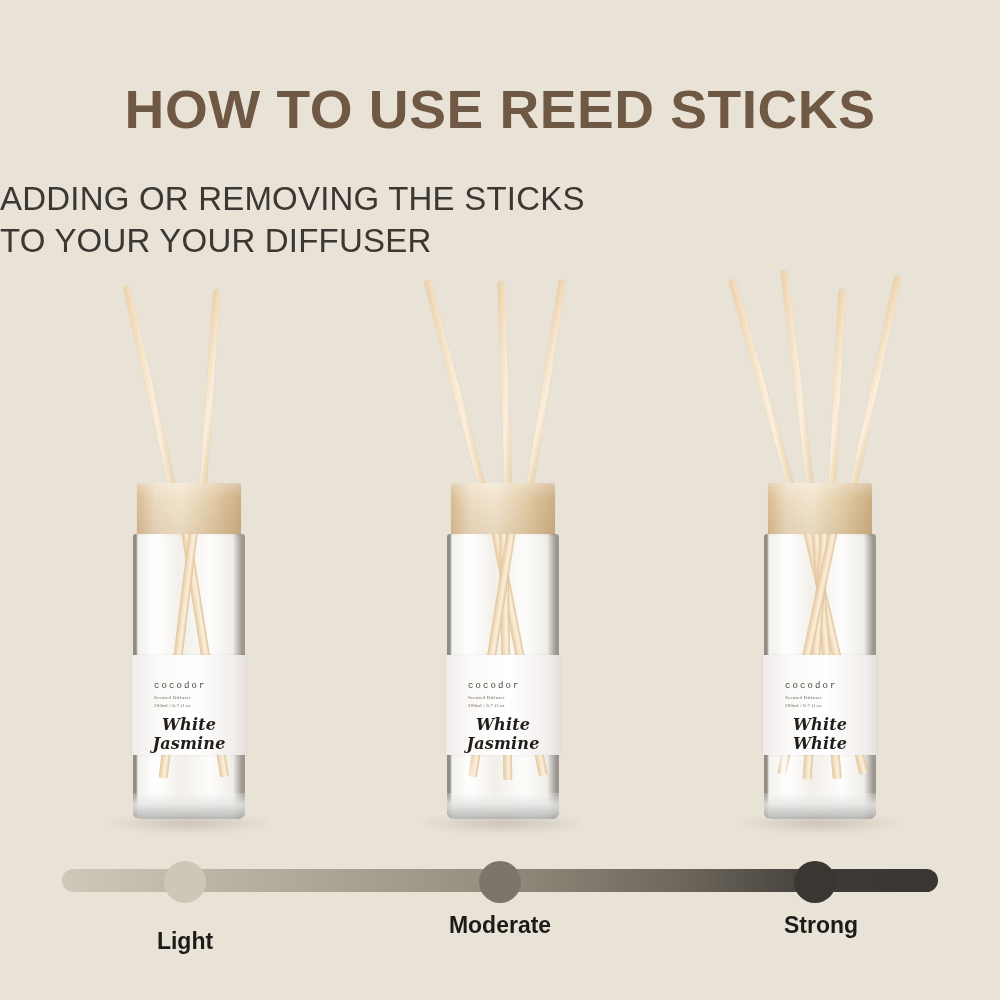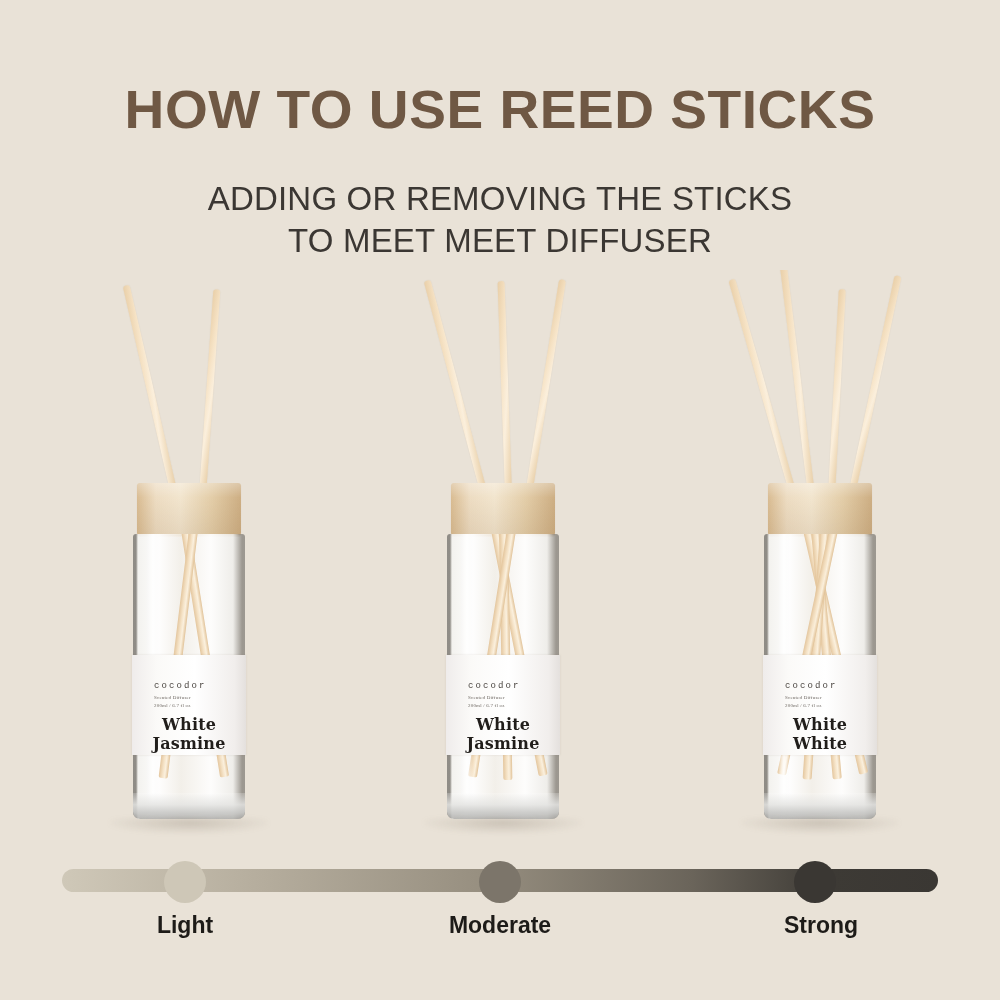--- a/index.html
+++ b/index.html
@@ -34,21 +34,21 @@
     letter-spacing: 0.5px;
     color: #6f5844;
     font-family: "Liberation Sans", sans-serif;
     transform: scaleX(1.02);
   }
   .subtitle {
     position: absolute;
     top: 178px;
     left: 0;
     width: 1000px;
-    text-align: center;
+    text-align: left;
     font-size: 33px;
     font-weight: 400;
     line-height: 1.28;
     color: #3b3733;
     font-family: "Liberation Sans", sans-serif;
     letter-spacing: 0.2px;
   }
   .subtitle .line {
     display: block;
   }
@@ -190,20 +190,21 @@
   }
   .lab-line-1 { top: 40px; font-size: 5px; letter-spacing: 0.2px; }
   .lab-line-2 { top: 48px; font-size: 5px; letter-spacing: 0.2px; }
   .scent {
     position: absolute;
     top: 60px;
     left: 0;
     width: 114px;
     text-align: center;
     font-family: "DejaVu Serif", serif;
+    font-style: italic;
     font-weight: 700;
     font-size: 16px;
     color: #211e1b;
     letter-spacing: 0.2px;
   }
 
   
   .shadow {
     position: absolute;
     top: 548px;
@@ -258,21 +259,21 @@
 </style>
 </head>
 <body>
 
 <div id="stage">
 
   <div class="title">HOW TO USE REED STICKS</div>
 
   <div class="subtitle">
     <span class="line">ADDING OR REMOVING THE STICKS</span>
-    <span class="line">TO MEET MEET DIFFUSER</span>
+    <span class="line">TO YOUR YOUR DIFFUSER</span>
   </div>
 
   <div class="bottle bottle-1">
     <div class="sticks-top">
         <div class="stick" style="height: 215px; left: 97px; transform: rotate(-13deg);"></div>
         <div class="stick" style="height: 206px; left: 125px; transform: rotate(4deg);"></div>
       </div>
     <div class="cap"></div>
     <div class="glass">
       <div class="glass-inner-sticks">
@@ -343,17 +344,17 @@
     <div class="shadow"></div>
   </div>
 
   <div class="slider-wrap">
     <div class="slider-track"></div>
     <div class="knob knob-light" style="left:14%;"></div>
     <div class="knob knob-moderate" style="left:50%;"></div>
     <div class="knob knob-strong" style="left:86%;"></div>
   </div>
 
-  <div class="tick-label" style="left:185px;">Light</div>
+  <div class="tick-label" style="left:185px;margin-top:16px;">Light</div>
   <div class="tick-label" style="left:821px;">Strong</div>
   <div class="tick-label" style="left:500px;">Moderate</div>
 
 </div>
 
 </body></html>

